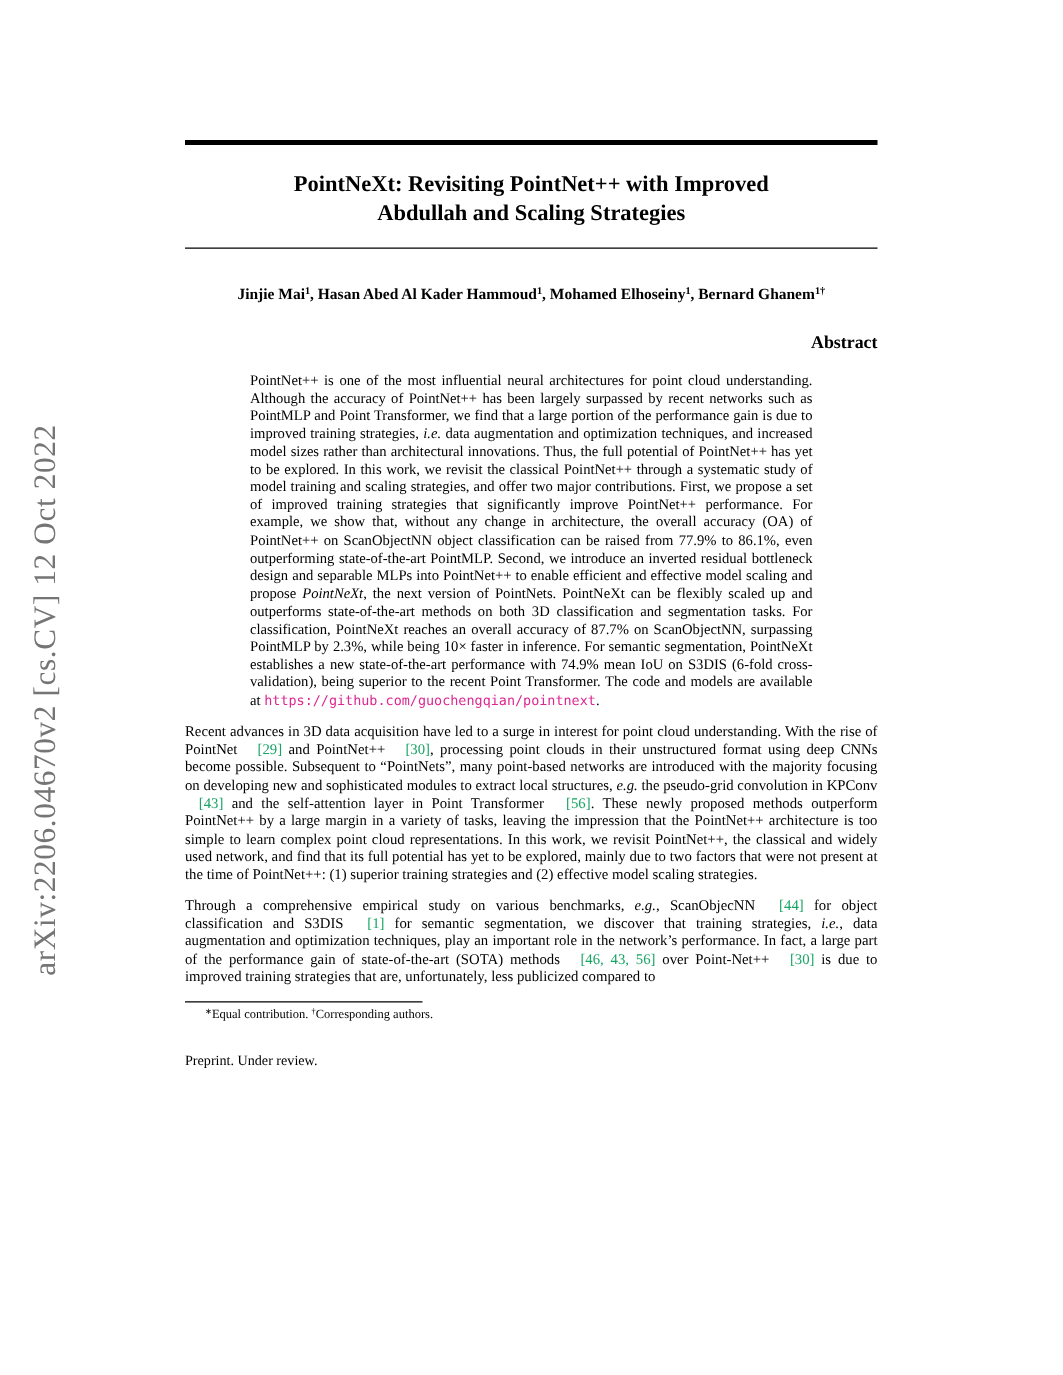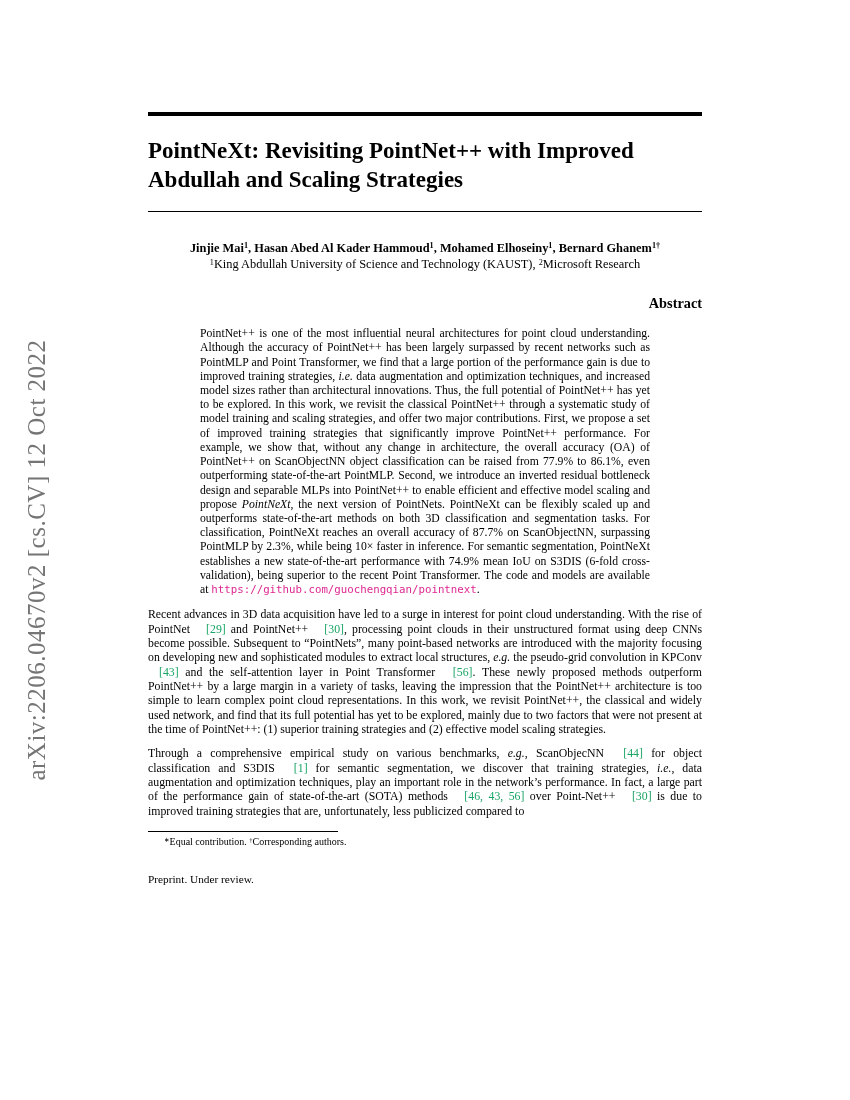--- a/index.html
+++ b/index.html
@@ -10,22 +10,22 @@
   }
   .arxiv-stamp {
     position:absolute; left:37px; top:560px;
     transform:translate(-50%,-50%) rotate(-90deg);
     white-space:nowrap; font-size:25px; color:var(--stamp,#757575);
     letter-spacing:0.5px;
   }
   .content { position:absolute; left:148px; top:0; width:554px; }
   .top-rule { margin-top:112px; height:4px; background:#000; }
   .title {
-    margin:20px 0 0 0; font-size:23px; font-weight:bold;
-    line-height:1.28;
+    margin:20px 0 0 0; font-size:18px; font-weight:bold;
+    text-align:center; line-height:1.28;
   }
   .title-rule { margin-top:16px; height:1px; background:#000; }
   .authors { margin-top:28px; text-align:center; font-size:12.4px; line-height:1.34; }
   .affiliation { font-weight:normal; }
   .abstract-heading { margin-top:22px; text-align:right; font-size:14.3px; font-weight:bold; }
   .abstract-body {
     width:450px; margin:15px auto 0 auto;
     font-size:11.7px; line-height:1.215; text-align:justify;
   }
   .section-heading { margin-top:24px; font-size:14.3px; font-weight:bold; }
@@ -57,21 +57,20 @@
 
     <h1 class="title">
       <div>PointNeXt: Revisiting PointNet++ with Improved</div>
       <div>Abdullah and Scaling Strategies</div>
     </h1>
 
     <div class="title-rule"></div>
 
     <div class="authors">
       <div><span class="seg-b">Jinjie Mai</span><span class="seg-bsup">1</span><span class="seg-b">, </span><span class="seg-b">Hasan Abed Al Kader Hammoud</span><span class="seg-bsup">1</span><span class="seg-b">, </span><span class="seg-b">Mohamed Elhoseiny</span><span class="seg-bsup">1</span><span class="seg-b">, </span><span class="seg-b">Bernard Ghanem</span><span class="seg-bsup">1†</span></div>
-      <div class="affiliation"><span class="seg-sup">1</span><span class="seg-p">King Abdullah University of Science and Technology (KAUST), </span><span class="seg-sup">2</span><span class="seg-p">Microsoft Research</span></div>
     </div>
 
     <div class="abstract-heading">Abstract</div>
 
     <div class="abstract-body"><span class="seg-p">PointNet++ is one of the most influential neural architectures for point cloud understanding. Although the accuracy of PointNet++ has been largely surpassed by recent networks such as PointMLP and Point Transformer, we find that a large portion of the performance gain is due to improved training strategies, </span><span class="seg-i">i.e.</span><span class="seg-p"> data augmentation and optimization techniques, and increased model sizes rather than architectural innovations. Thus, the full potential of PointNet++ has yet to be explored. In this work, we revisit the classical PointNet++ through a systematic study of model training and scaling strategies, and offer two major contributions. First, we propose a set of improved training strategies that significantly improve PointNet++ performance. For example, we show that, without any change in architecture, the overall accuracy (OA) of PointNet++ on ScanObjectNN object classification can be raised from 77.9% to 86.1%, even outperforming state-of-the-art PointMLP. Second, we introduce an inverted residual bottleneck design and separable MLPs into PointNet++ to enable efficient and effective model scaling and propose </span><span class="seg-i">PointNeXt</span><span class="seg-p">, the next version of PointNets. PointNeXt can be flexibly scaled up and outperforms state-of-the-art methods on both 3D classification and segmentation tasks. For classification, PointNeXt reaches an overall accuracy of 87.7% on ScanObjectNN, surpassing PointMLP by 2.3%, while being 10× faster in inference. For semantic segmentation, PointNeXt establishes a new state-of-the-art performance with 74.9% mean IoU on S3DIS (6-fold cross-validation), being superior to the recent Point Transformer. The code and models are available at </span><span class="seg-u">https://github.com/guochengqian/pointnext</span><span class="seg-p">.</span></div>
 
 
     <p class="body-para"><span class="seg-p">Recent advances in 3D data acquisition have led to a surge in interest for point cloud understanding. With the rise of PointNet </span><span class="seg-c">[29]</span><span class="seg-p"> and PointNet++ </span><span class="seg-c">[30]</span><span class="seg-p">, processing point clouds in their unstructured format using deep CNNs become possible. Subsequent to “PointNets”, many point-based networks are introduced with the majority focusing on developing new and sophisticated modules to extract local structures, </span><span class="seg-i">e.g.</span><span class="seg-p"> the pseudo-grid convolution in KPConv </span><span class="seg-c">[43]</span><span class="seg-p"> and the self-attention layer in Point Transformer </span><span class="seg-c">[56]</span><span class="seg-p">. These newly proposed methods outperform PointNet++ by a large margin in a variety of tasks, leaving the impression that the PointNet++ architecture is too simple to learn complex point cloud representations. In this work, we revisit PointNet++, the classical and widely used network, and find that its full potential has yet to be explored, mainly due to two factors that were not present at the time of PointNet++: (1) superior training strategies and (2) effective model scaling strategies.</span></p>
 
     <p class="body-para"><span class="seg-p">Through a comprehensive empirical study on various benchmarks, </span><span class="seg-i">e.g.</span><span class="seg-p">, ScanObjecNN </span><span class="seg-c">[44]</span><span class="seg-p"> for object classification and S3DIS </span><span class="seg-c">[1]</span><span class="seg-p"> for semantic segmentation, we discover that training strategies, </span><span class="seg-i">i.e.</span><span class="seg-p">, data augmentation and optimization techniques, play an important role in the network’s performance. In fact, a large part of the performance gain of state-of-the-art (SOTA) methods </span><span class="seg-c">[46, 43, 56]</span><span class="seg-p"> over Point-Net++ </span><span class="seg-c">[30]</span><span class="seg-p"> is due to improved training strategies that are, unfortunately, less publicized compared to</span></p>

